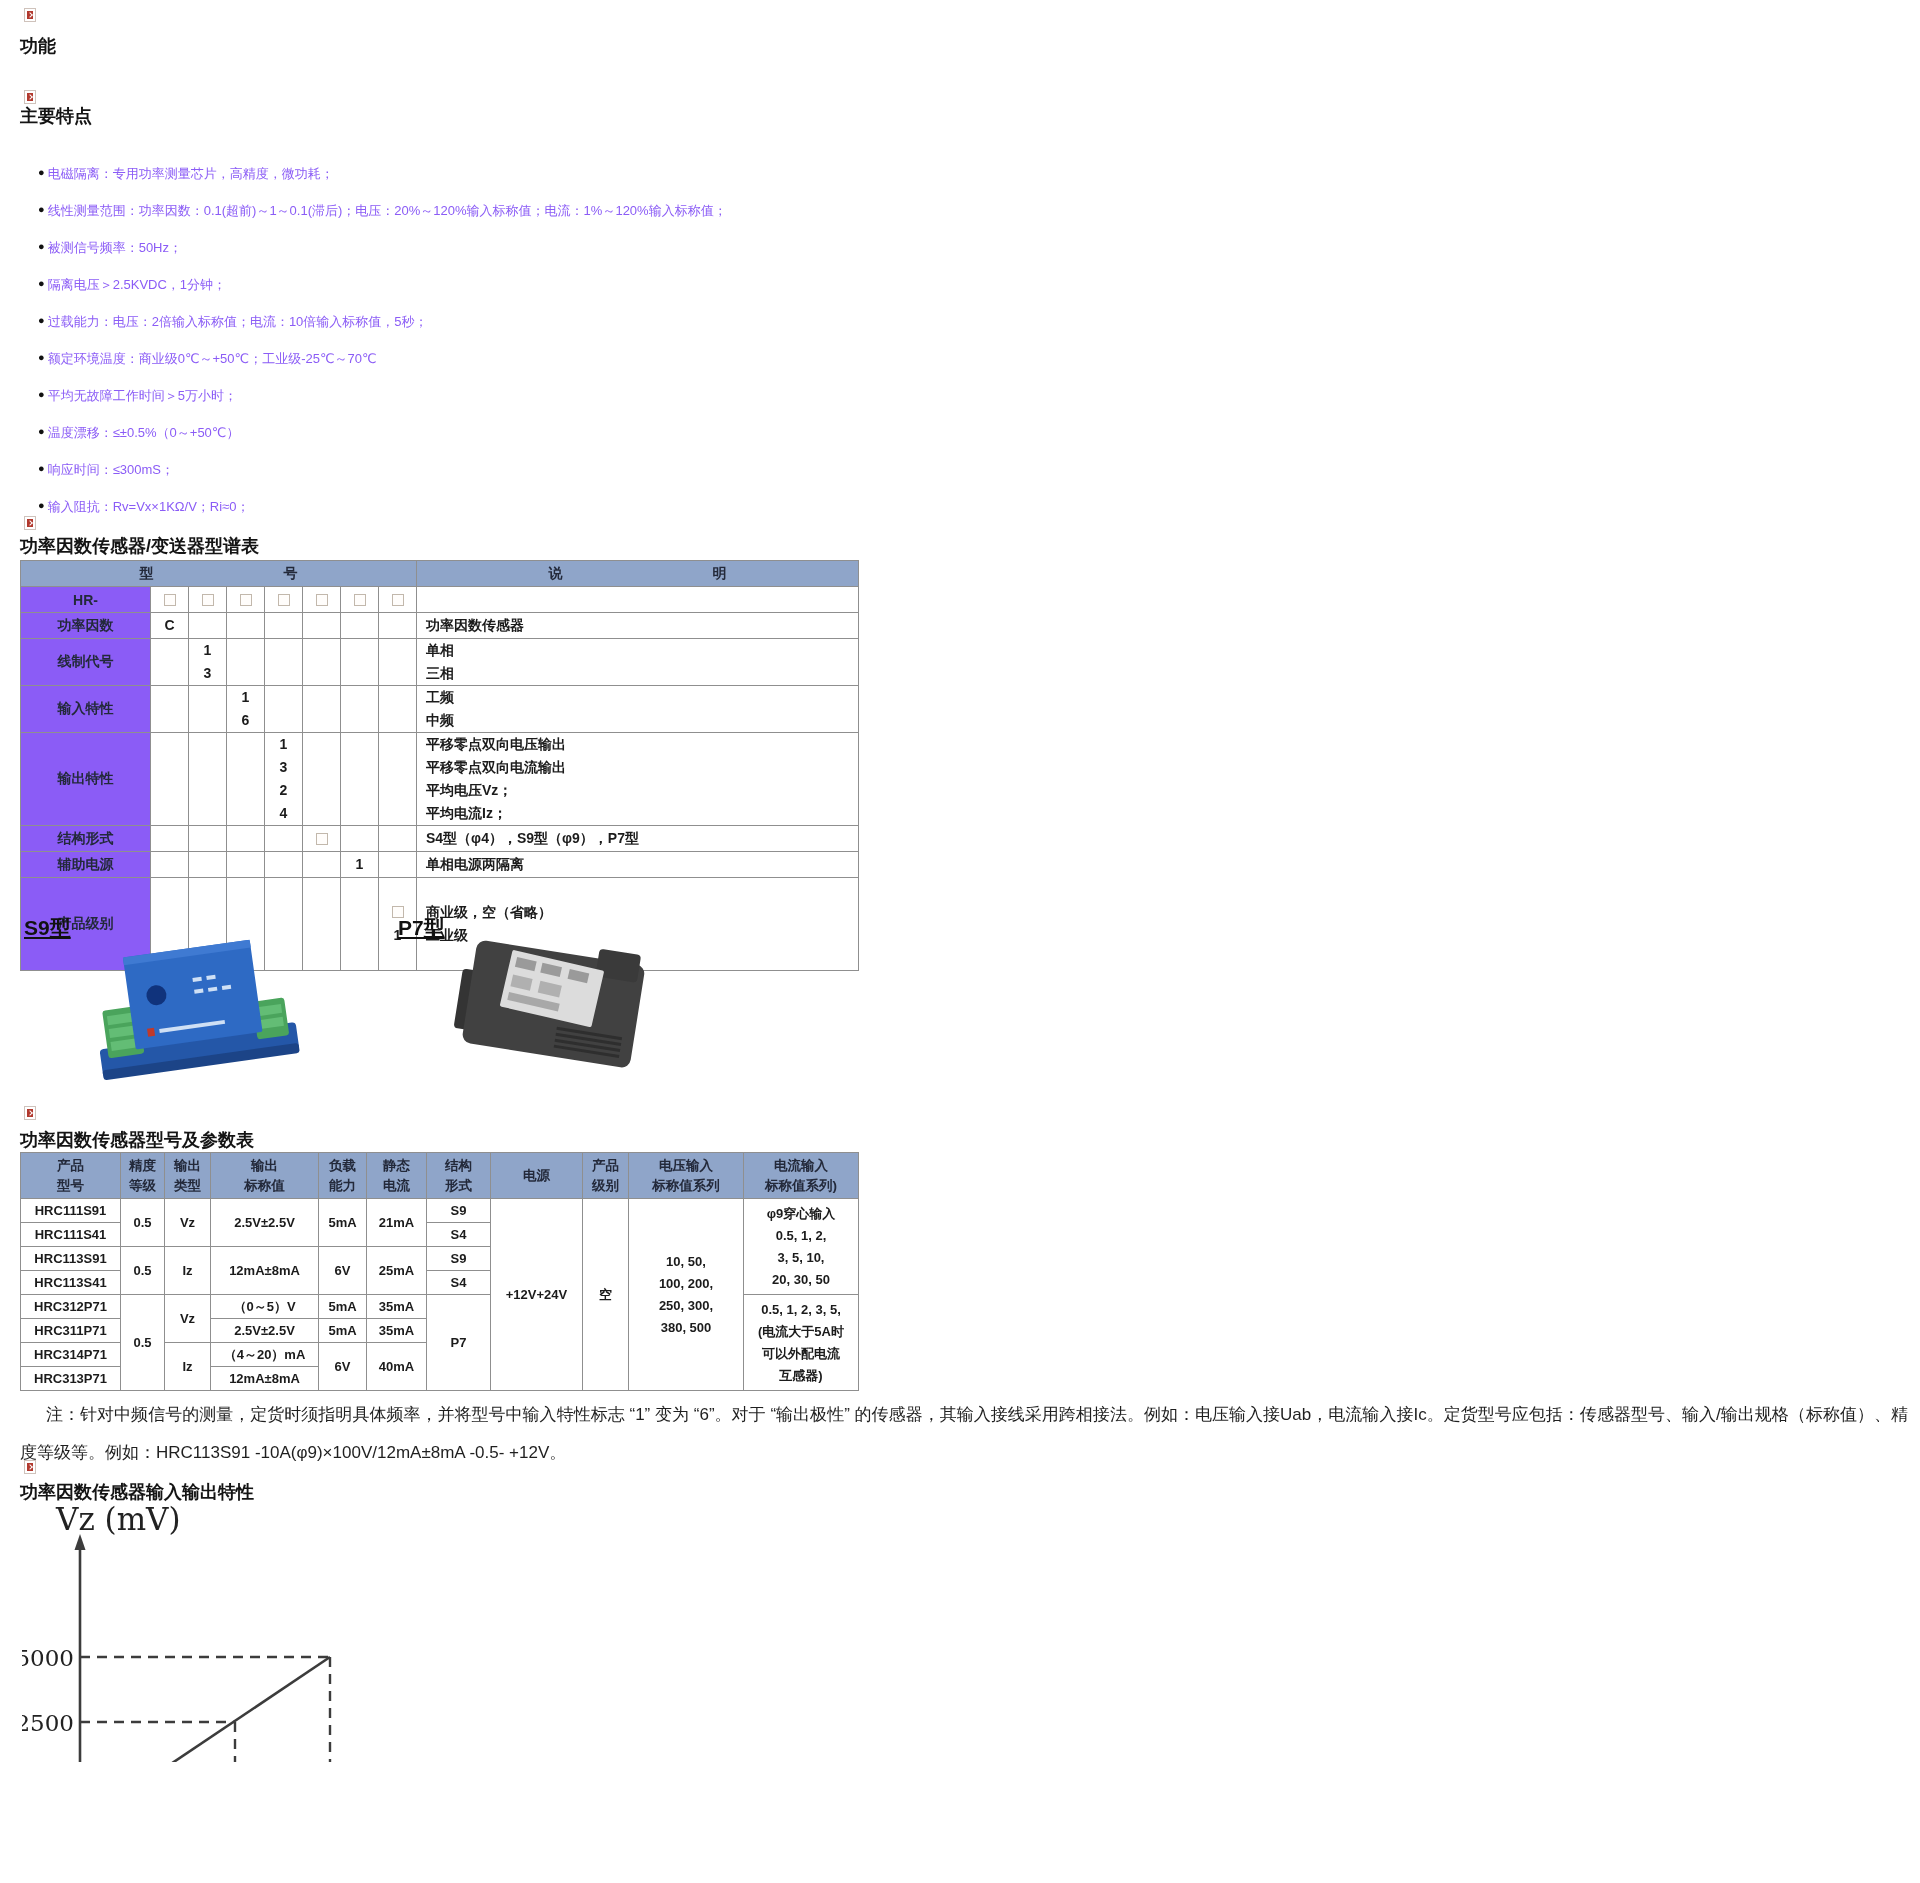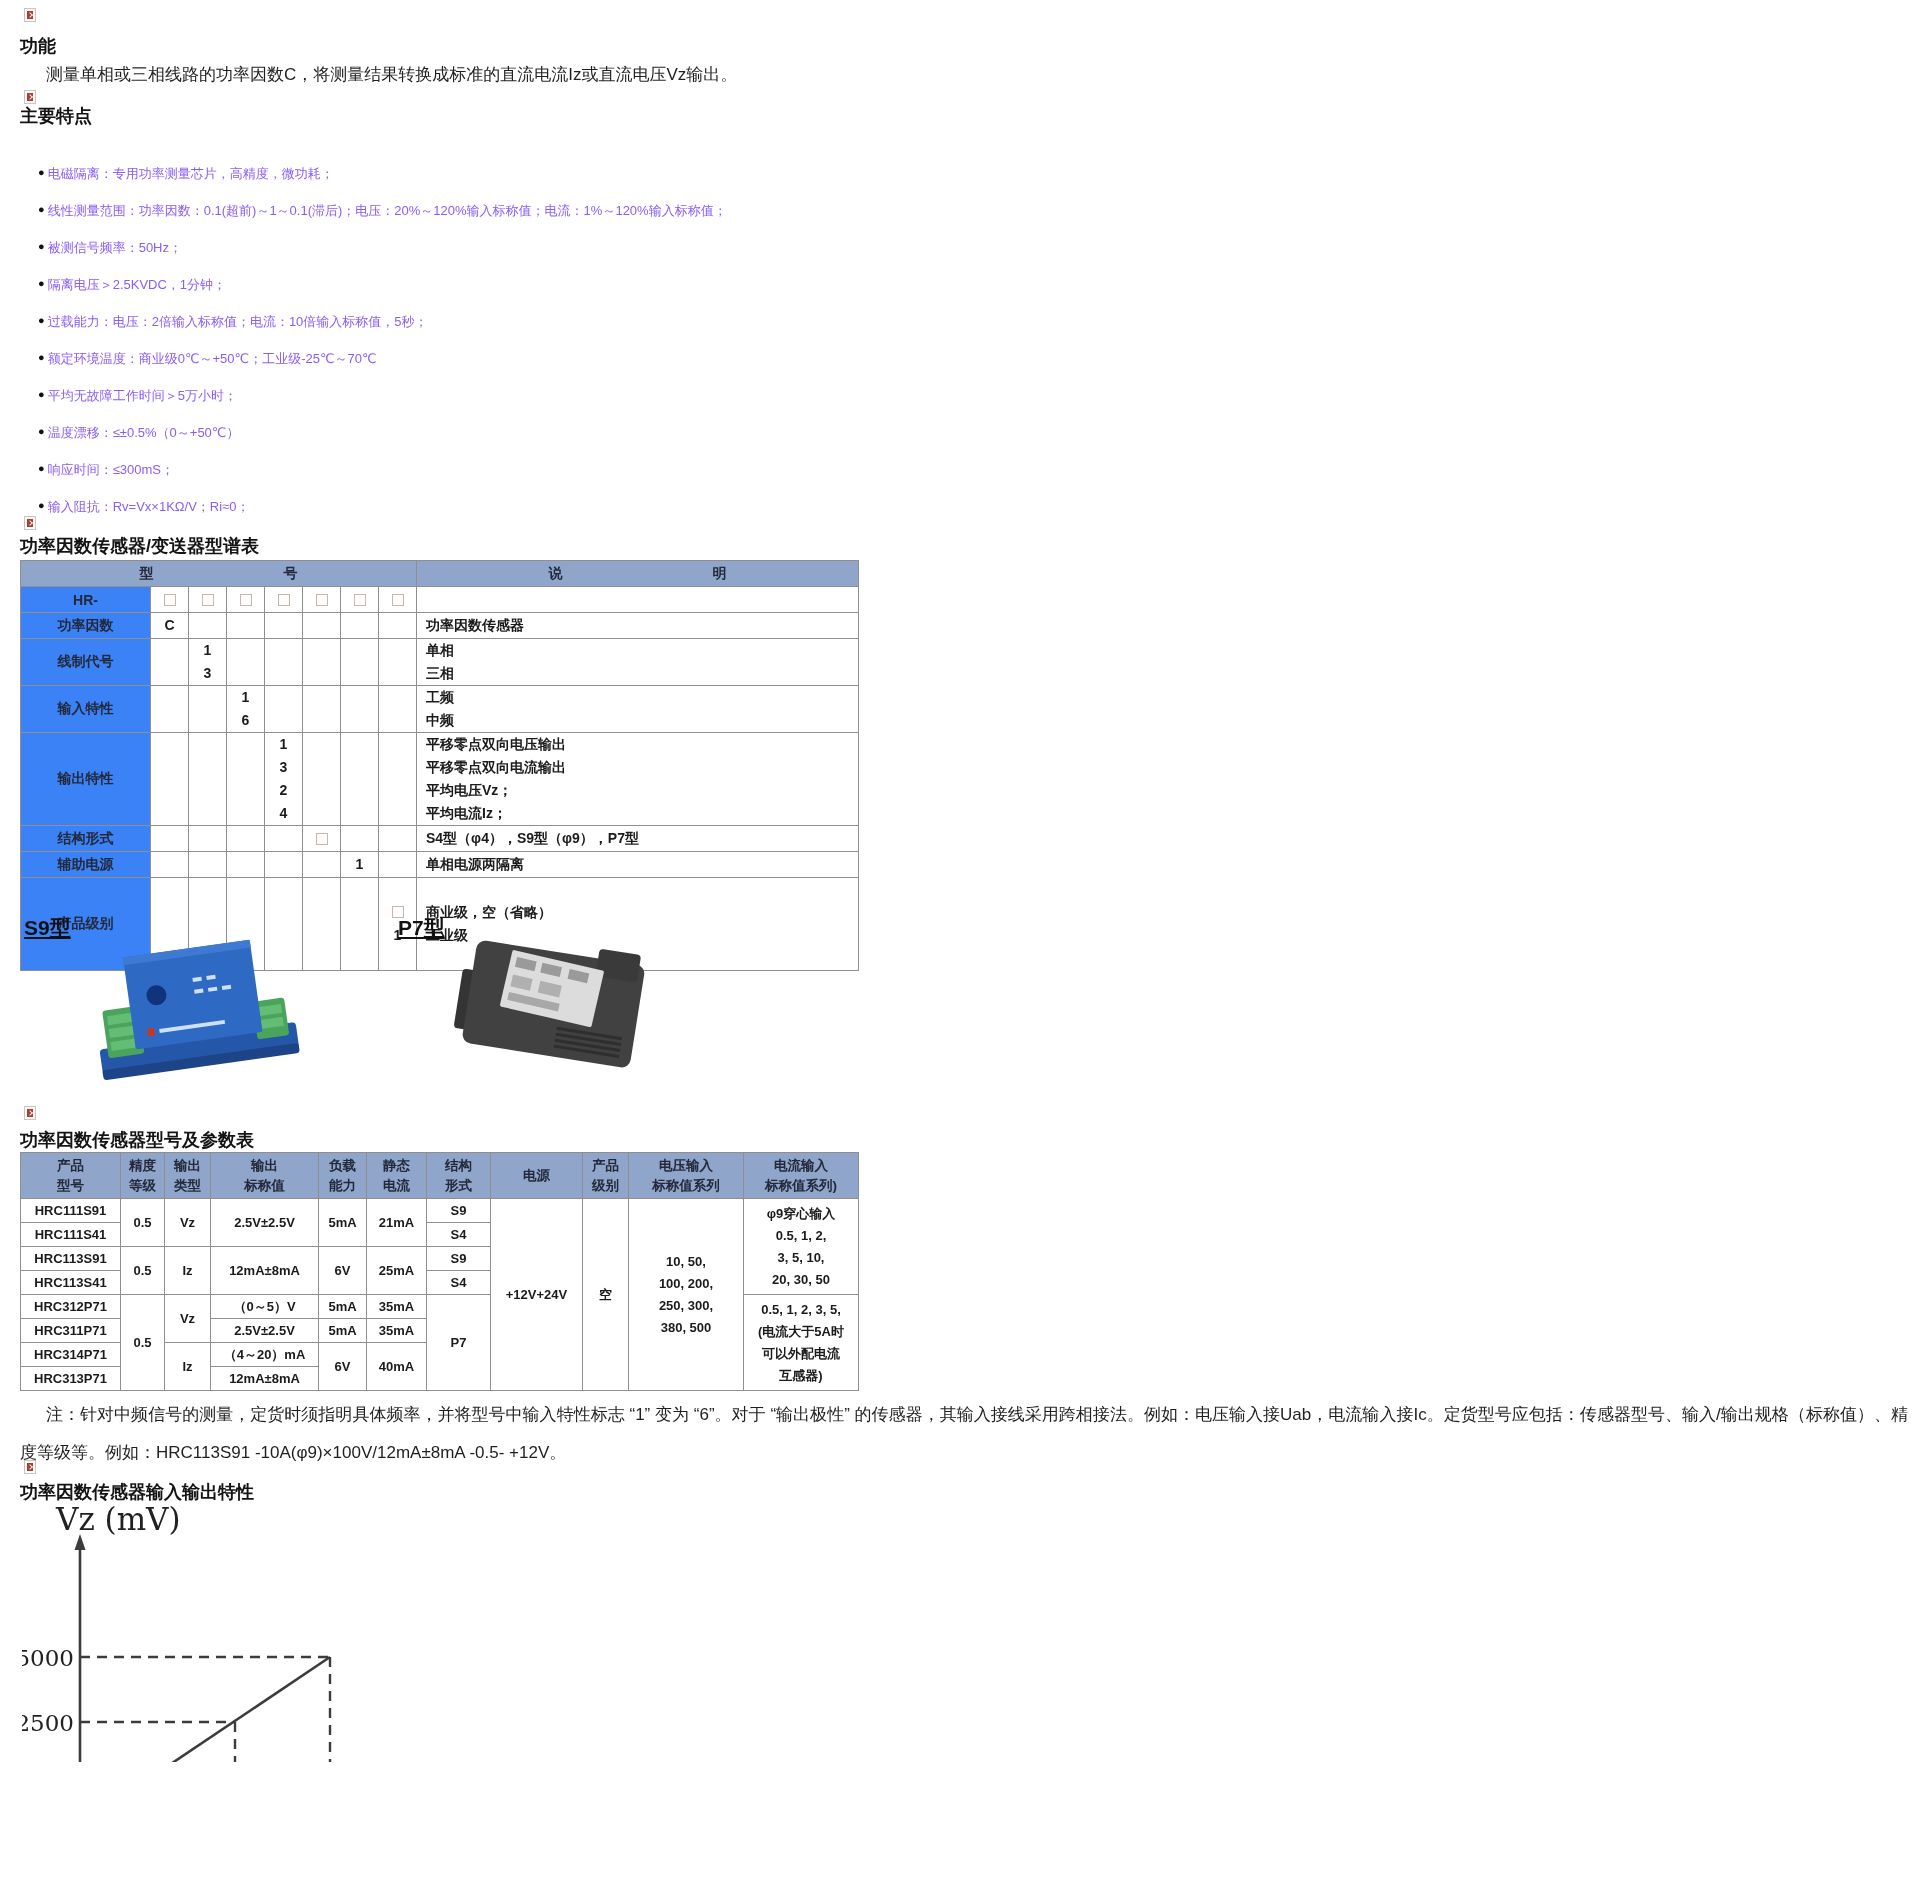--- a/index.html
+++ b/index.html
@@ -21,21 +21,21 @@
   .features .feat::before { content:"●"; font-size:11px; vertical-align:2px; margin-right:3px; color:#111; }
 
   
   table { border-collapse:collapse; table-layout:fixed; }
   td, th { border:1px solid #8f8f8f; padding:0 4px; vertical-align:middle; }
   .t1 { position:absolute; left:20px; top:560px; width:838px; font-size:14px; font-weight:bold; color:#1b1b1b; }
   .t1 .hd { background:#8FA5C9; height:26px; color:#23293a; }
   .t1 .hd .sp { display:flex; justify-content:center; }
   .t1 .hd .sp span + span { margin-left:130px; }
   .t1 .hd.hd-desc .sp span + span { margin-left:150px; }
-  .t1 .lbl { background:#3b82f6; text-align:center; color:#23293a; }
+  .t1 .lbl { background:#8b5cf6; text-align:center; color:#23293a; }
   .t1 .code { text-align:center; white-space:pre-line; line-height:23px; padding:0; }
   .t1 .desc { text-align:left; padding-left:9px; white-space:pre-line; line-height:23px;margin-top:40px; }
   .t1 tr.r1 { height:26px; }
   .chk { display:inline-block; width:12px; height:12px; border:1px solid #c2b8ac; background:#fffdfb; vertical-align:middle; }
   .stack { display:flex; flex-direction:column; align-items:center; line-height:23px; }
   .stack .chk { margin:5px 0 6px 0; }
 
   .prod-label { position:absolute; font-size:21px; font-weight:bold; color:#111;
     text-decoration:underline; white-space:nowrap; }
 
@@ -78,21 +78,20 @@
       <i></i>
     </span>
   <span class="marker" style="left:24px; top:1106px;">
       <i></i>
     </span>
   <span class="marker" style="left:24px; top:1460px;">
       <i></i>
     </span>
 
   <div class="h" style="left:20px; top:34px;">功能</div>
-  <div class="body-p" style="left:46px; top:63px;">测量单相或三相线路的功率因数C，将测量结果转换成标准的直流电流Iz或直流电压Vz输出。</div>
 
   <div class="h" style="left:20px; top:104px;">主要特点</div>
   <div class="features">
     <div class="feat">电磁隔离：专用功率测量芯片，高精度，微功耗；</div>
     <div class="feat">线性测量范围：功率因数：0.1(超前)～1～0.1(滞后)；电压：20%～120%输入标称值；电流：1%～120%输入标称值；</div>
     <div class="feat">被测信号频率：50Hz；</div>
     <div class="feat">隔离电压＞2.5KVDC，1分钟；</div>
     <div class="feat">过载能力：电压：2倍输入标称值；电流：10倍输入标称值，5秒；</div>
     <div class="feat">额定环境温度：商业级0℃～+50℃；工业级-25℃～70℃</div>
     <div class="feat">平均无故障工作时间＞5万小时；</div>

